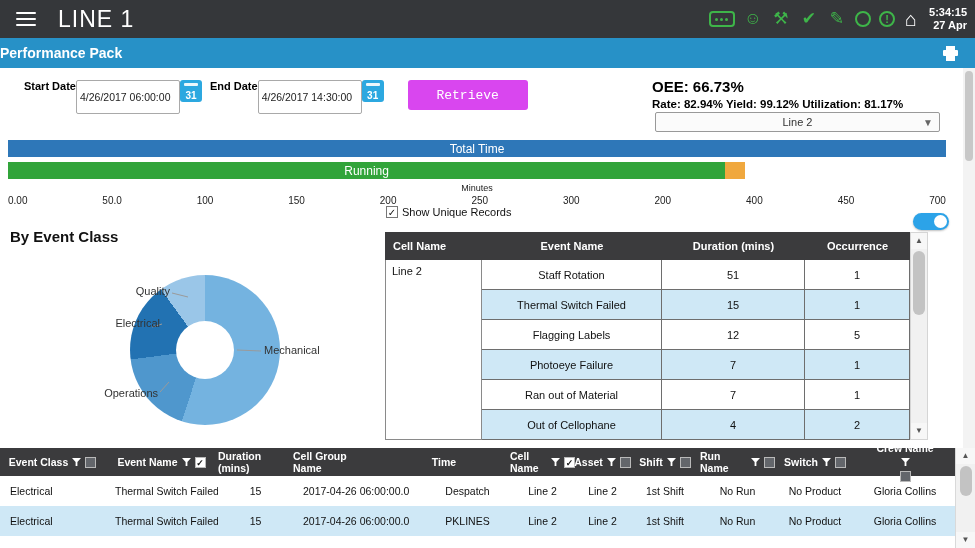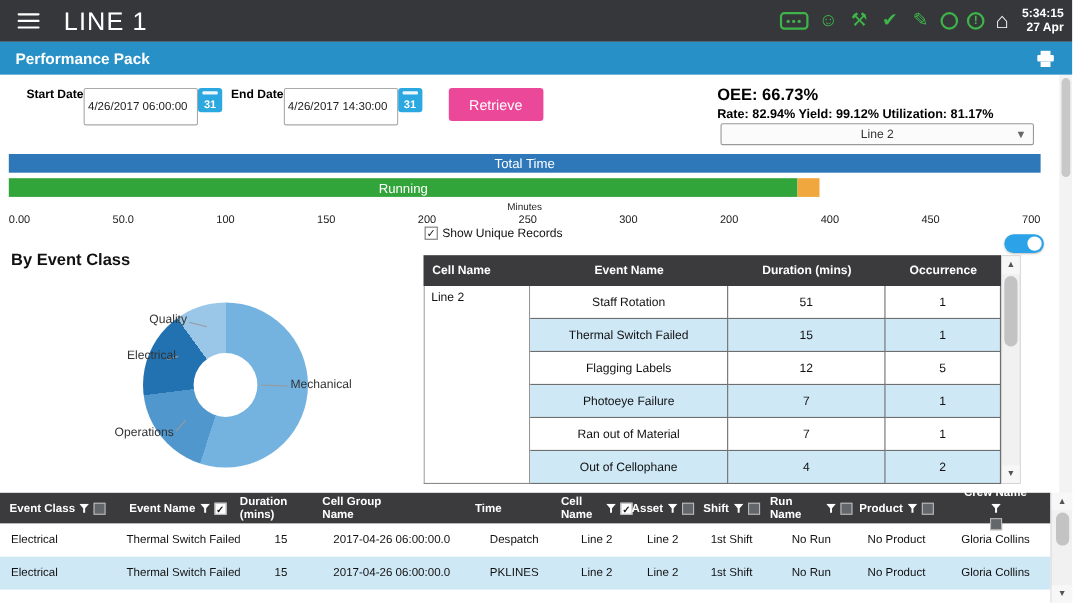--- a/index.html
+++ b/index.html
@@ -19,38 +19,38 @@
                display:flex; align-items:center; justify-content:center; gap:2px; }
   .badge-ico i { width:3px; height:3px; border-radius:50%; background:#3eb549; }
   .ring-ico { width:16px; height:16px; border:2px solid #3eb549; border-radius:50%;
               color:#3eb549; font-size:11px; font-weight:bold; text-align:center; line-height:13px; }
   .home-ico { color:#fff; font-size:20px; line-height:20px; margin-left:2px; }
   .clock { font-size:11px; text-align:right; line-height:1.2; margin-left:4px; font-weight:bold; }
 
   
   .ph { position:absolute; top:38px; left:0; width:975px; height:30px; background:#2791c7;
         color:#fff; display:flex; align-items:center; }
-  .ph-title { margin-left:14px; font-weight:bold; font-size:14px; }
+  .ph-title { font-weight:bold; font-size:14px; }
   .print { margin-left:auto; margin-right:16px; display:flex; cursor:pointer; }
 
   
   .toolbar { position:absolute; top:68px; left:0; width:963px; height:70px; background:#fff; }
   .date-row { position:absolute; top:12px; left:24px; display:flex; gap:0; }
   .lbl { font-size:11px; font-weight:bold; white-space:nowrap; }
   .lbl.end { margin-left:8px; }
   .dt-input { width:104px; height:22px; border:1px solid #a9a9a9; border-radius:2px;
               font-size:10.5px; padding:16px 3px; color:#222; font-family:"Liberation Sans",sans-serif; }
   .cal { width:22px; height:22px; background:#2ca8e0; border-radius:3px; color:#fff; font-size:10px;
          font-weight:bold; display:flex; align-items:flex-end; justify-content:center;
          position:relative; cursor:pointer; padding-bottom:1px; }
   .cal::before { content:""; position:absolute; top:3px; left:4px; right:4px; height:3px;
                  background:rgba(255,255,255,.9); border-radius:1px; }
-  .retrieve { margin-left:24px; width:86px; height:30px; background:#ec4899; color:#fff;
+  .retrieve { margin-left:24px; width:120px; height:30px; background:#d946ef; color:#fff;
               border:none; border-radius:3px; font-size:13px; cursor:pointer;
-              font-family:Liberation Sans, sans-serif; }
+              font-family:Liberation Mono, monospace; }
   .oee-block { position:absolute; left:652px; top:10px; width:290px; }
   .oee-main { font-size:15px; font-weight:bold; color:#000; }
   .oee-sub  { font-size:11.5px; font-weight:bold; color:#000; margin-top:3px; }
   .line-select { position:absolute; left:655px; top:44px; width:285px; height:20px;
                  border:1px solid #999; border-radius:2px; background:#fbfbfb; font-size:11px;
                  display:flex; align-items:center; justify-content:center; color:#333; cursor:pointer; }
   .dd-arrow { position:absolute; right:6px; color:#666; font-size:10px; }
 
   
   .tl { position:absolute; top:140px; left:8px; width:938px; }
@@ -352,21 +352,21 @@
         <div class="dhead" style="width: 75px;">
           <span>Run Name</span>
           <span class="funnel">
             <svg width="9" height="9" viewBox="0 0 10 10">
               <path d="M0 0h10L6 4.5V9H4V4.5Z" fill="#fff"></path>
             </svg>
           </span>
           <span class="hcb"></span>
         </div>
         <div class="dhead" style="width: 80px;">
-          <span>Product</span>
+          <span>Switch</span>
           <span class="funnel">
             <svg width="9" height="9" viewBox="0 0 10 10">
               <path d="M0 0h10L6 4.5V9H4V4.5Z" fill="#fff"></path>
             </svg>
           </span>
           <span class="hcb"></span>
         </div>
         <div class="dhead" style="width: 100px; flex-direction: column;">
           <span>Crew Name</span>
           <span class="funnel">

